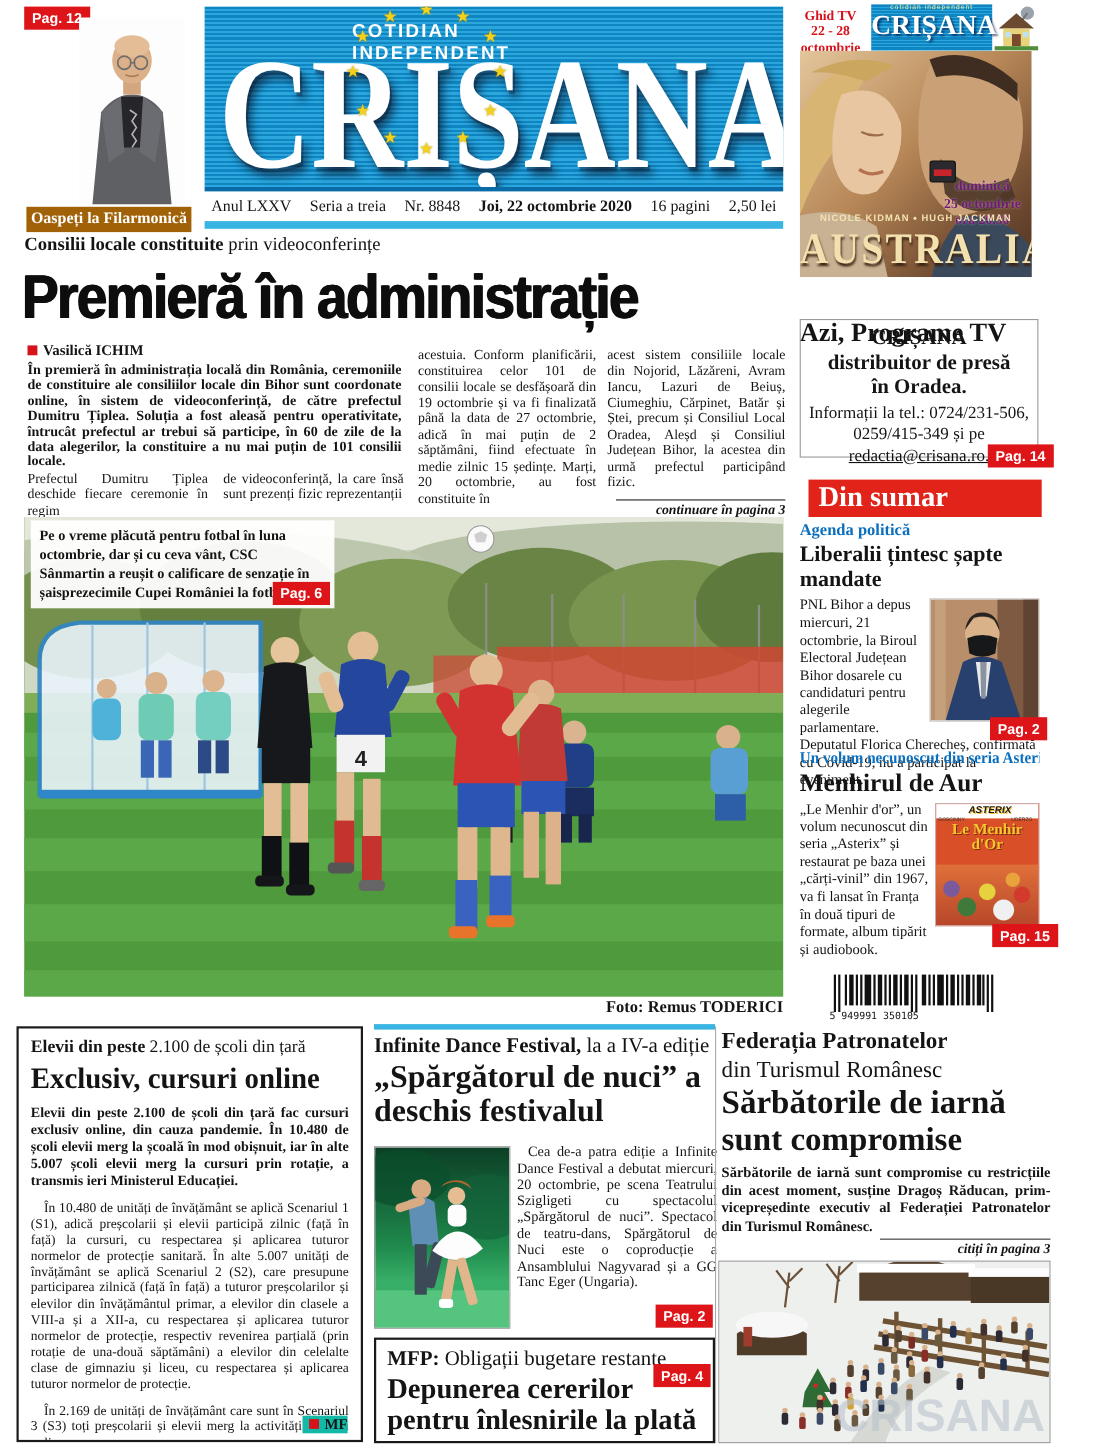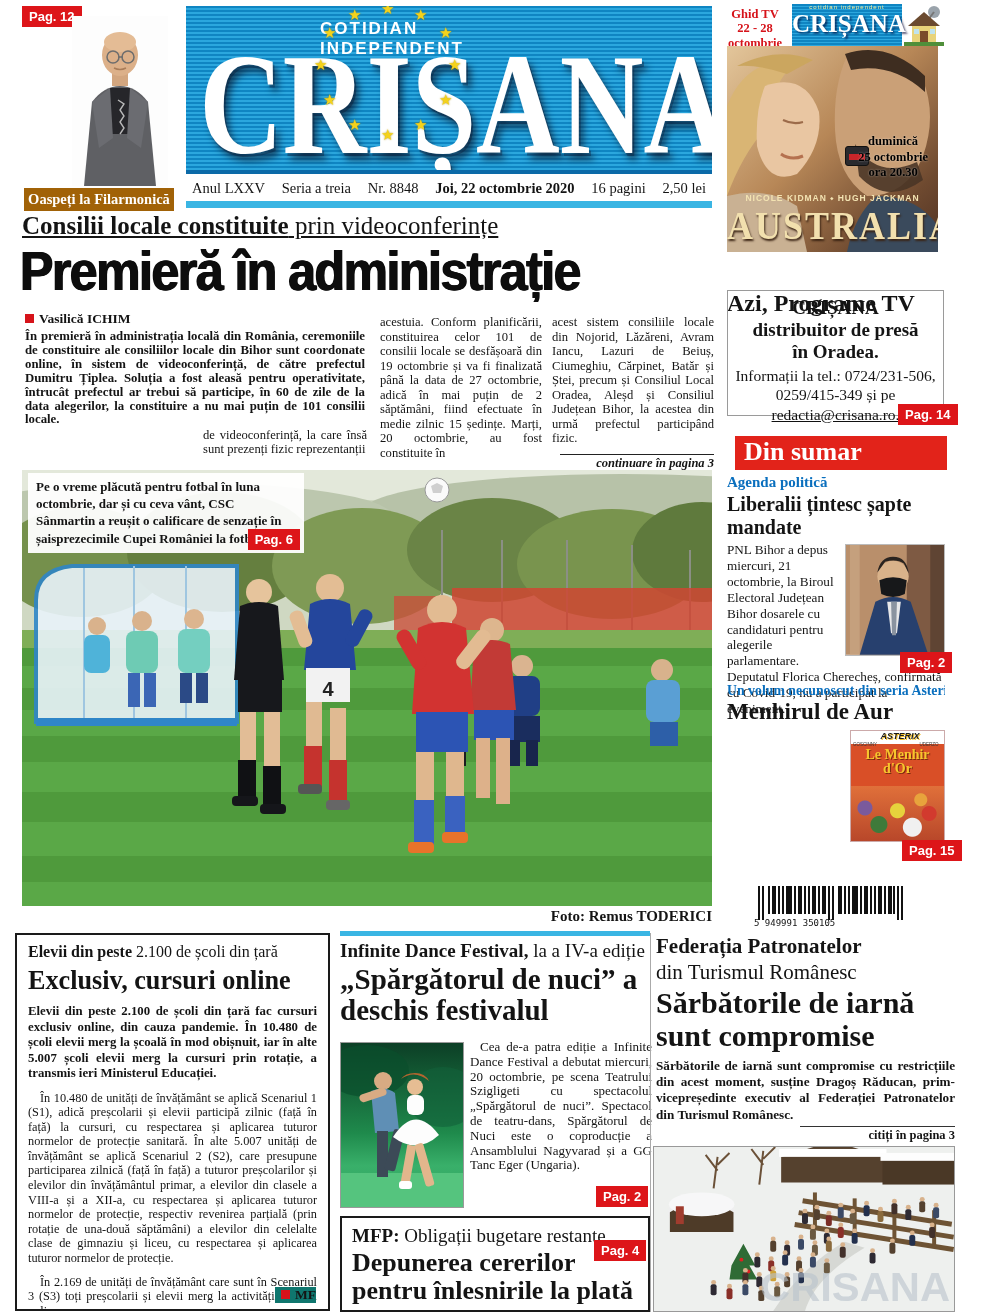--- a/index.html
+++ b/index.html
@@ -46,28 +46,28 @@
   .mini-title { color:#fff; font-weight:bold; font-size:25px; line-height:28px;
      text-shadow:2px 2px 2px rgba(0,0,50,.6); }
   .house { left:904px; top:4px; width:40px; height:42px; }
   .poster { left:727px; top:46px; width:211px; height:206px; overflow:hidden; }
   .poster svg { position:absolute; inset:0; }
   .poster-actors { position:absolute; left:0; bottom:48px; width:100%; text-align:center;
      color:#f3e3b2; font-family:"Liberation Sans",sans-serif; font-weight:bold; font-size:8.5px; letter-spacing:1px; }
   .poster-title { position:absolute; left:0; bottom:8px; width:100%; text-align:center;
      color:#f2e0ae; font-size:36px; font-weight:bold; letter-spacing:2px; line-height:1;
      text-shadow:1px 2px 2px #3a2313; transform:scaleY(1.1); }
-  .poster-sched { position:absolute; right:10px; top:88px; text-align:center; color:#000000;
+  .poster-sched { position:absolute; right:10px; top:116px; text-align:center; color:#701a75;
      font-weight:bold; font-size:12.5px; line-height:1.25; text-shadow:0 0 2px rgba(255,255,255,.5); }
   .tvlogo { position:absolute; left:118px; top:100px; width:24px; height:20px; background:#2a2a2e;
      border-radius:3px; border:1px solid #111; }
   .tvlogo::after { content:""; position:absolute; left:3px; top:7px; right:3px; height:6px; background:#c8252a; }
 
   
-  .kicker-main { left:22px; top:212px; font-size:25px;text-decoration:underline; }
+  .kicker-main { left:22px; top:212px; font-size:17px; }
   .headline-main { left:20px; top:238px; width:692px; font-family:"Liberation Sans",sans-serif;
      font-weight:bold; font-size:50px; letter-spacing:-1.5px; color:#0d0d0d;
      transform:scale(1.0,1.12); transform-origin:left top;
      text-shadow:0.7px 0 0 #0d0d0d,-0.7px 0 0 #0d0d0d; }
   .byline { left:25px; top:311px; font-weight:bold; font-size:13.5px; }
   .redsq { display:inline-block; width:9px; height:9px; background:#d6131a; margin-right:5px; }
   .lead-main { left:25px; top:330px; width:340px; font-weight:bold; font-size:12.8px; line-height:13.9px; }
   .colA { left:25px;  top:428px; width:164px; font-size:12.6px; line-height:14.4px; }
   .colB { left:203px; top:428px; width:164px; font-size:12.6px; line-height:14.4px; }
   .colC { left:380px; top:315px; width:162px; height:150px; overflow:hidden; font-size:12.6px; line-height:14.5px; }
@@ -124,37 +124,37 @@
 
   
   .vline { left:650px; top:933px; width:1px; height:379px; background:#aaa; }
   .box-left { left:15px; top:933px; width:315px; height:378px; border:2px solid #1a1a1a;
      padding:8px 11px; overflow:hidden; }
   .bl-kicker { font-size:16px; white-space:nowrap; }
   .bl-head { font-weight:bold; font-size:27px; white-space:nowrap; transform:scaleX(.97);
      transform-origin:left; margin:4px 0 8px 0; }
   .bl-lead { font-weight:bold; font-size:12.8px; line-height:15.5px; }
   .bl-body { font-size:12.3px; line-height:14.6px; margin-top:9px; text-indent:12px; }
-  .bl-sign { position:absolute; right:12px; bottom:6px; font-weight:bold; font-size:13.5px; background:#0f766e; padding-left:6px; }
+  .bl-sign { position:absolute; right:12px; bottom:6px; font-weight:bold; font-size:13.5px; background:#14b8a6; padding-left:6px; }
 
   .mid-cyan { left:340px; top:931px; width:310px; height:5px; background:#3ab5e3; }
   .mid-kicker { left:340px; top:940px; font-size:19px; white-space:nowrap; }
   .mid-head { left:340px; top:964px; width:312px; font-weight:bold; font-size:29px; line-height:31px; }
   .mid-photo { left:340px; top:1042px; width:124px; height:166px; border:1px solid #999; overflow:hidden; }
   .mid-photo svg { display:block; width:100%; height:100%; }
   .mid-body { left:470px; top:1040px; width:182px; height:150px; font-size:13px; line-height:14.8px; text-indent:10px; }
   .mfp-box { left:340px; top:1216px; width:310px; height:96px; border:2px solid #1a1a1a; padding:7px 10px; }
   .mfp-kicker { font-size:19px; }
   .mfp-head { font-weight:bold; font-size:26px; line-height:28px; margin-top:2px; }
 
   .br-kicker1 { left:656px; top:934px; font-weight:bold; font-size:21px; }
   .br-kicker2 { left:656px; top:960px; font-size:21px; }
   .br-head { left:656px; top:986px; width:300px; font-weight:bold; font-size:30px; line-height:33px; }
   .br-lead { left:656px; top:1058px; width:299px; font-weight:bold; font-size:13.2px; line-height:16.2px; }
-  .br-cont { left:800px; top:1126px; width:155px; text-align:right; 
+  .br-cont { left:800px; top:1126px; width:155px; text-align:right; font-style:italic;
      font-weight:bold; font-size:12.5px; border-top:1px solid #333; padding-top:1px; }
   .winter { left:653px; top:1146px; width:302px; height:166px; border:1px solid #999; overflow:hidden; }
   .winter svg { display:block; width:100%; height:100%; }
 </style>
 </head>
 <body>
 
 <div class="page">
 
   <span class="abs badge pag12">Pag. 12</span>
@@ -257,20 +257,21 @@
     <div class="poster-actors">NICOLE KIDMAN ⬩ HUGH JACKMAN</div>
     <div class="poster-title">AUSTRALIA</div>
   </div>
 
   <div class="abs kicker-main">
     <span class="serif-b">Consilii locale constituite</span><span> prin videoconferințe</span>
   </div>
   <div class="abs headline-main">Premieră în administrație</div>
   <div class="abs byline"><span class="redsq"></span><span>Vasilică ICHIM</span></div>
   <div class="abs lead-main just">În premieră în administrația locală din România, ceremoniile de constituire ale consiliilor locale din Bihor sunt coordonate online, în sistem de videoconferință, de către prefectul Dumitru Țiplea. Soluția a fost aleasă pentru operativitate, întrucât prefectul ar trebui să participe, în 60 de zile de la data alegerilor, la constituire a nu mai puțin de 101 consilii locale.</div>
+  <div class="abs colA just">Prefectul Dumitru Țiplea deschide fiecare ceremonie în regim</div>
   <div class="abs colB just">de videoconferință, la care însă sunt prezenți fizic reprezentanții</div>
   <div class="abs colC just">acestuia. Conform planificării, constituirea celor 101 de consilii locale se desfășoară din 19 octombrie și va fi finalizată până la data de 27 octombrie, adică în mai puțin de 2 săptămâni, fiind efectuate în medie zilnic 15 ședințe. Marți, 20 octombrie, au fost constituite în</div>
   <div class="abs colD just">acest sistem consiliile locale din Nojorid, Lăzăreni, Avram Iancu, Lazuri de Beiuș, Ciumeghiu, Cărpinet, Batăr și Ștei, precum și Consiliul Local Oradea, Aleșd și Consiliul Județean Bihor, la acestea din urmă prefectul participând fizic.</div>
   <div class="abs continuare">continuare în pagina 3</div>
 
   <div class="abs programe">Azi, Programe TV</div>
   <div class="abs adbox">
     <div class="l1">CRIȘANA</div>
     <div class="l2">distribuitor de presă</div>
     <div class="l3">în Oradea.</div>
@@ -311,20 +312,21 @@
       <span class="acov">
         <span class="strip">
           <span>R. GOSCINNY</span>
           <span class="brand">ASTERIX</span>
           <span>A. UDERZO</span>
         </span>
         <div class="t1"><span>Le Menhir</span><br>
         <span>d'Or</span></div>
         <span class="scene"></span>
       </span>
+      <span>„Le Menhir d'or”, un volum necunoscut din seria „Asterix” și restaurat pe baza unei „cărți-vinil” din 1967, va fi lansat în Franța în două tipuri de formate, album tipărit și audiobook.</span>
     </div>
   </div>
   <span class="abs badge" style="left:902px;top:840px;">Pag. 15</span>
 
   <div class="abs barcode">
     <svg viewBox="0 0 152 44">
       <g fill="#111">
         <rect x="6" y="2" width="2" height="34"></rect>
           <rect x="10" y="2" width="2" height="34"></rect>
         <rect x="16" y="2" width="2" height="28"></rect>

